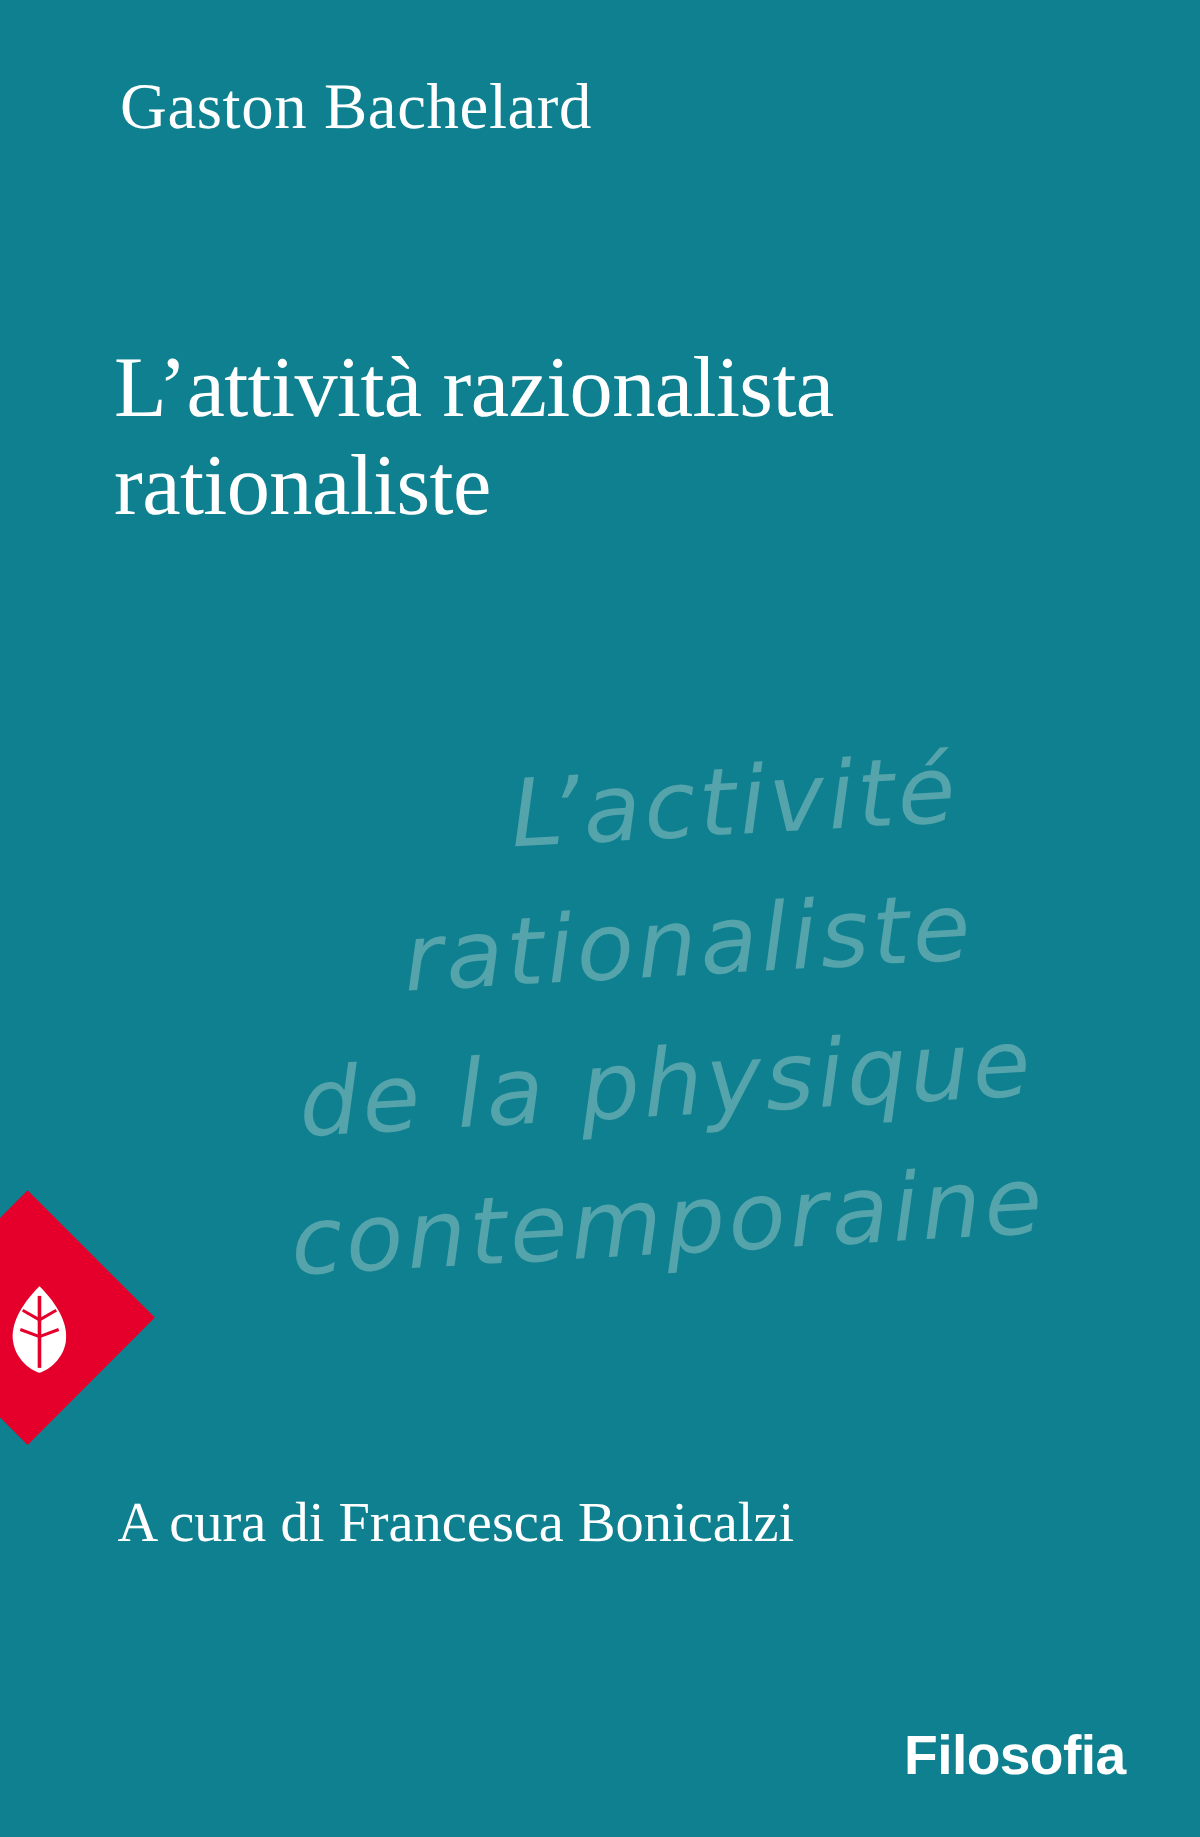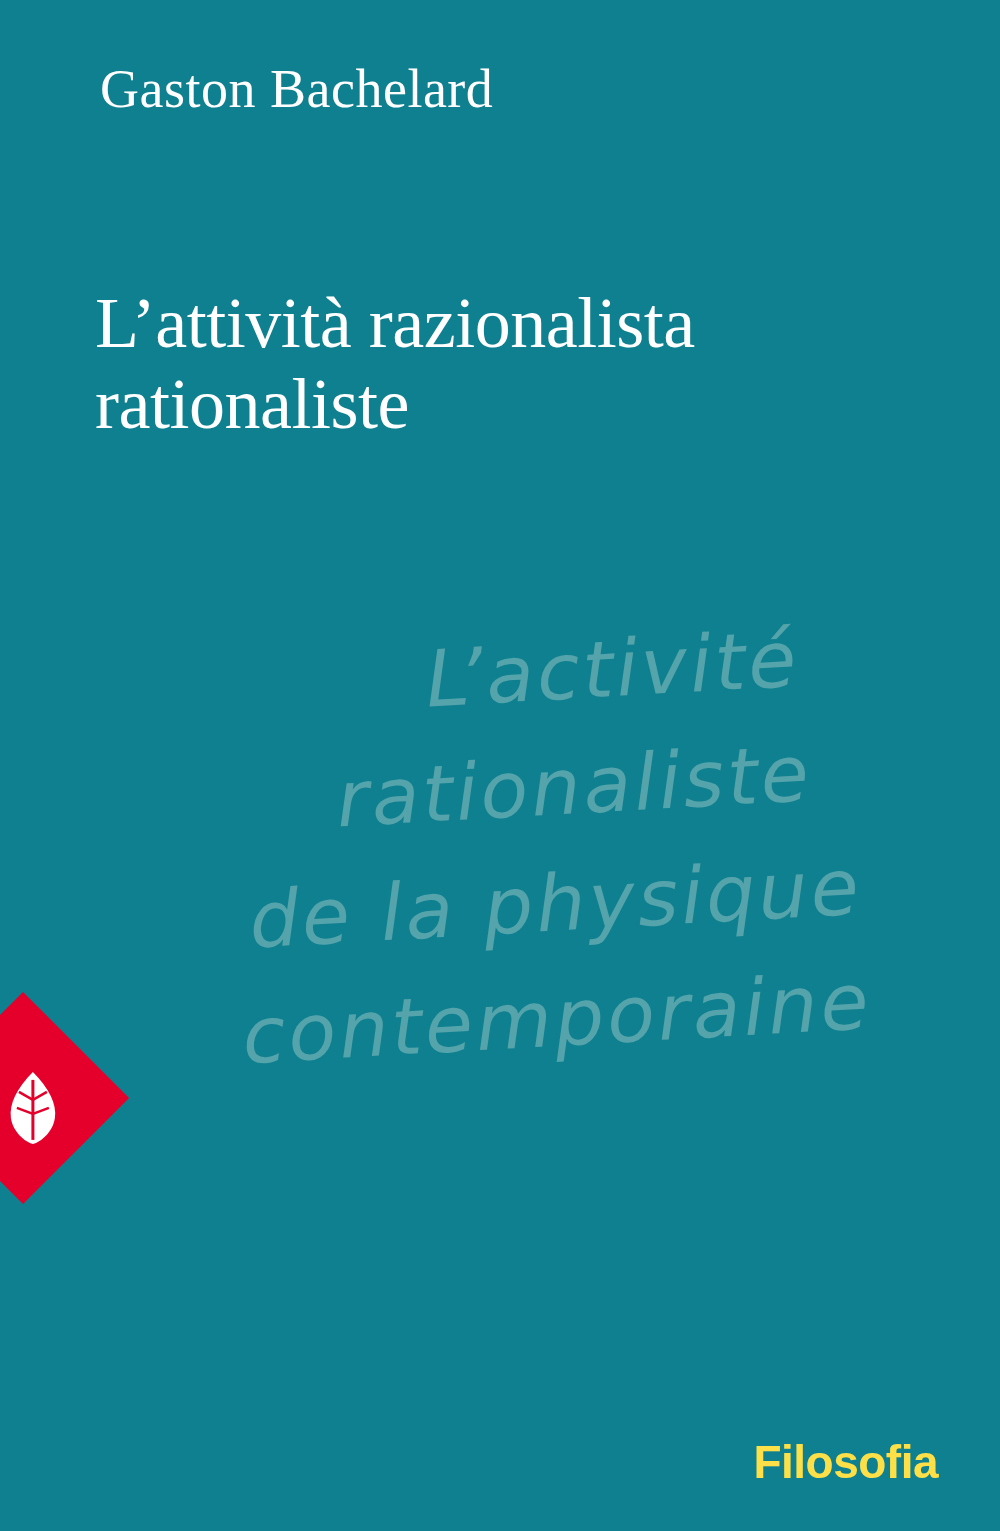--- a/index.html
+++ b/index.html
@@ -81,21 +81,21 @@
   .edition .curator {
     display: block;
     color: #ffffff;
   }
   .imprint {
     position: absolute;
     right: 62px;
     bottom: 42px;
     font-family: "Liberation Sans", sans-serif;
     font-size: 46px;
-    color: #fde047;
+    color: #ffffff;
     font-weight: 700;
     letter-spacing: -0.5px;
   }
   
   .logo {
     position: absolute;
     left: -52px;
     top: 1023px;
     width: 150px;
     height: 150px;
@@ -134,17 +134,18 @@
 
   <div class="logo">
     <svg class="logo-leaf" viewBox="0 0 56 76">
       <path d="M28 2 C12 18, 4 34, 6 48 C8 62, 20 72, 28 74 C36 72, 48 62, 50 48 C52 34, 44 18, 28 2 Z" fill="#ffffff"></path>
       <path d="M28 10 L28 70" stroke="#e4002b" stroke-width="3" fill="none"></path>
       <path d="M28 30 L14 22 M28 44 L12 38 M28 30 L42 22 M28 44 L44 38" stroke="#e4002b" stroke-width="2.5" fill="none"></path>
     </svg>
   </div>
 
   <div class="edition">
+    <span class="curator">A cura di Francesca Bonicalzi</span>
   </div>
 
   <div class="imprint">Filosofia</div>
 
 </div>
 
 </body></html>

